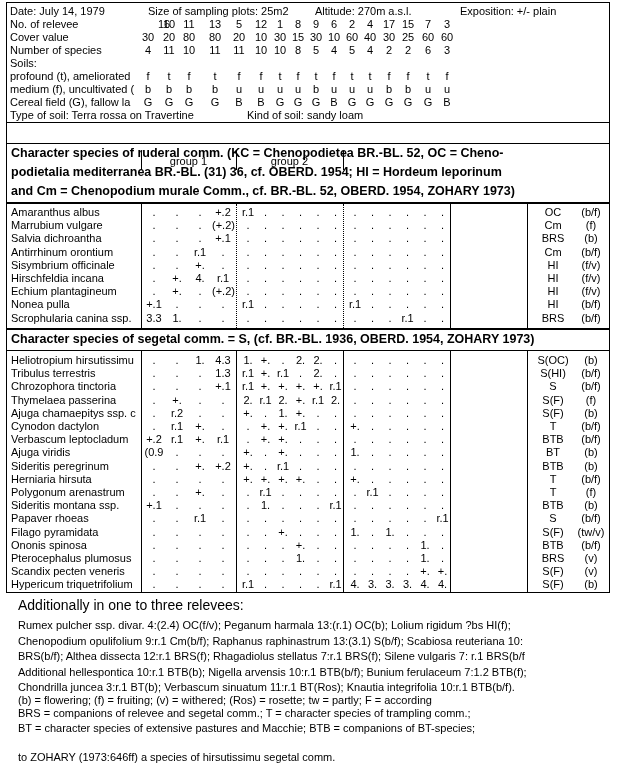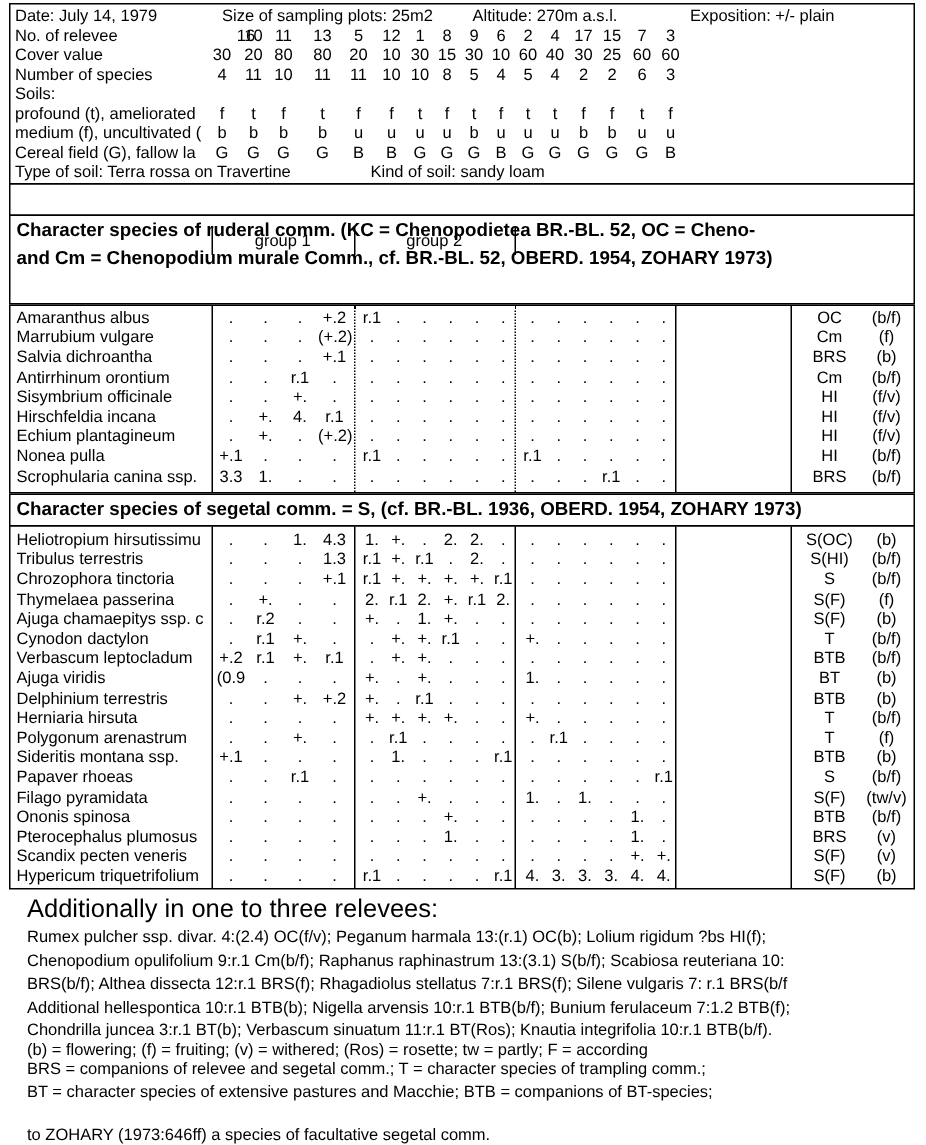--- a/index.html
+++ b/index.html
@@ -14,21 +14,21 @@
   .gcell { position:absolute; top:0; height:19px; line-height:21px; text-align:center; border-right:1px solid #000;margin-top:28px; }
   .sect { position:absolute; left:6px; width:604px; border:1.5px solid #000; box-sizing:border-box; padding:0 4px; font-size:12.5px; line-height:19px;font-weight:bold; }
   .tbl { position:absolute; left:6px; width:604px; border:1.5px solid #000; box-sizing:border-box; }
   .vline { position:absolute; top:0; bottom:0; border-left:1.5px solid #000; }
   .trow { position:absolute; left:0; width:100%; height:13px; line-height:13px; }
   .sp { position:absolute; left:4px; width:130px; white-space:nowrap; overflow:hidden; }
   .cv { position:absolute; width:22px; text-align:center; }
   .abbr { position:absolute; left:528px; width:36px; text-align:center; }
   .ph { position:absolute; left:566px; width:36px; text-align:center; }
   .txt { position:absolute; left:18px; font-size:11px; line-height:15px; white-space:nowrap; }
-  .ttl { font-size:17px; }
+  .ttl { font-size:14px; }
 </style>
 </head>
 <body>
 
 <div id="page">
 
   <div class="frame" id="hdr">
     <div class="hrow" style="top:2px;left:3px;">
       <span style="position:absolute;left:0">Date: July 14, 1979</span>
       <span style="position:absolute;left:138px">Size of sampling plots: 25m2</span>
@@ -161,20 +161,21 @@
   </div>
 
   <div class="frame" id="grp">
     <div class="gcell" style="left:0;width:134px;"></div>
     <div class="gcell" style="left:134px;width:95px;">group 1</div>
     <div class="gcell" style="left:229px;width:107px;">group 2</div>
   </div>
 
   <div class="sect" style="top:143px;height:60px;">
     <div>Character species of ruderal comm. (KC = Chenopodietea BR.-BL. 52, OC = Cheno-</div>
+    <div>podietalia mediterranea BR.-BL. (31) 36, cf. OBERD. 1954; HI = Hordeum leporinum</div>
     <div>and Cm = Chenopodium murale Comm., cf. BR.-BL. 52, OBERD. 1954, ZOHARY 1973)</div>
   </div>
 
   <div class="tbl" id="rud" style="top:203px;height:126px;">
     <div class="vline" style="left:134px"></div>
     <div class="vline" style="left:229px;border-left:1px dotted #000"></div>
     <div class="vline" style="left:336px;border-left:1px dotted #000"></div>
     <div class="vline" style="left:443px"></div>
     <div class="vline" style="left:520px"></div>
   <div class="trow" style="top: 2px;">
@@ -540,21 +541,21 @@
         <span class="cv" style="left: 337px;">1.</span>
         <span class="cv" style="left: 354.5px;">.</span>
         <span class="cv" style="left: 372px;">.</span>
         <span class="cv" style="left: 389.5px;">.</span>
         <span class="cv" style="left: 407px;">.</span>
         <span class="cv" style="left: 424.5px;">.</span>
         <span class="abbr">BT</span>
         <span class="ph">(b)</span>
       </div>
       <div class="trow" style="top: 108.6px;">
-        <span class="sp">Delphinium terrestris</span>
+        <span class="sp">Sideritis peregrinum</span>
         <span class="cv" style="left: 136px;">.</span>
         <span class="cv" style="left: 159px;">.</span>
         <span class="cv" style="left: 182px;">+.</span>
         <span class="cv" style="left: 205px;">+.2</span>
         <span class="cv" style="left: 230px;">+.</span>
         <span class="cv" style="left: 247.5px;">.</span>
         <span class="cv" style="left: 265px;">r.1</span>
         <span class="cv" style="left: 282.5px;">.</span>
         <span class="cv" style="left: 300px;">.</span>
         <span class="cv" style="left: 317.5px;">.</span>
@@ -764,15 +765,15 @@
       <div class="txt" style="top: 633.5px;">Chenopodium opulifolium 9:r.1 Cm(b/f); Raphanus raphinastrum 13:(3.1) S(b/f); Scabiosa reuteriana 10:</div>
       <div class="txt" style="top: 649px;">BRS(b/f); Althea dissecta 12:r.1 BRS(f); Rhagadiolus stellatus 7:r.1 BRS(f); Silene vulgaris 7: r.1 BRS(b/f</div>
       <div class="txt" style="top: 664.5px;">Additional hellespontica 10:r.1 BTB(b); Nigella arvensis 10:r.1 BTB(b/f); Bunium ferulaceum 7:1.2 BTB(f);</div>
       <div class="txt" style="top: 680px;">Chondrilla juncea 3:r.1 BT(b); Verbascum sinuatum 11:r.1 BT(Ros); Knautia integrifolia 10:r.1 BTB(b/f).</div>
     </div>
 
   <div id="abbr">
       <div class="txt" style="top: 706px;">BRS = companions of relevee and segetal comm.; T = character species of trampling comm.;</div>
       <div class="txt" style="top: 720.5px;">BT = character species of extensive pastures and Macchie; BTB = companions of BT-species;</div>
       <div class="txt" style="top: 693px;">(b) = flowering; (f) = fruiting; (v) = withered; (Ros) = rosette; tw = partly; F = according</div>
-      <div class="txt" style="top: 749.5px;">to ZOHARY (1973:646ff) a species of facultative segetal comm.</div>
+      <div class="txt" style="top: 749.5px;">to ZOHARY (1973:646ff) a species of hirsutissimu segetal comm.</div>
     </div>
 </div>
 
 </body></html>

